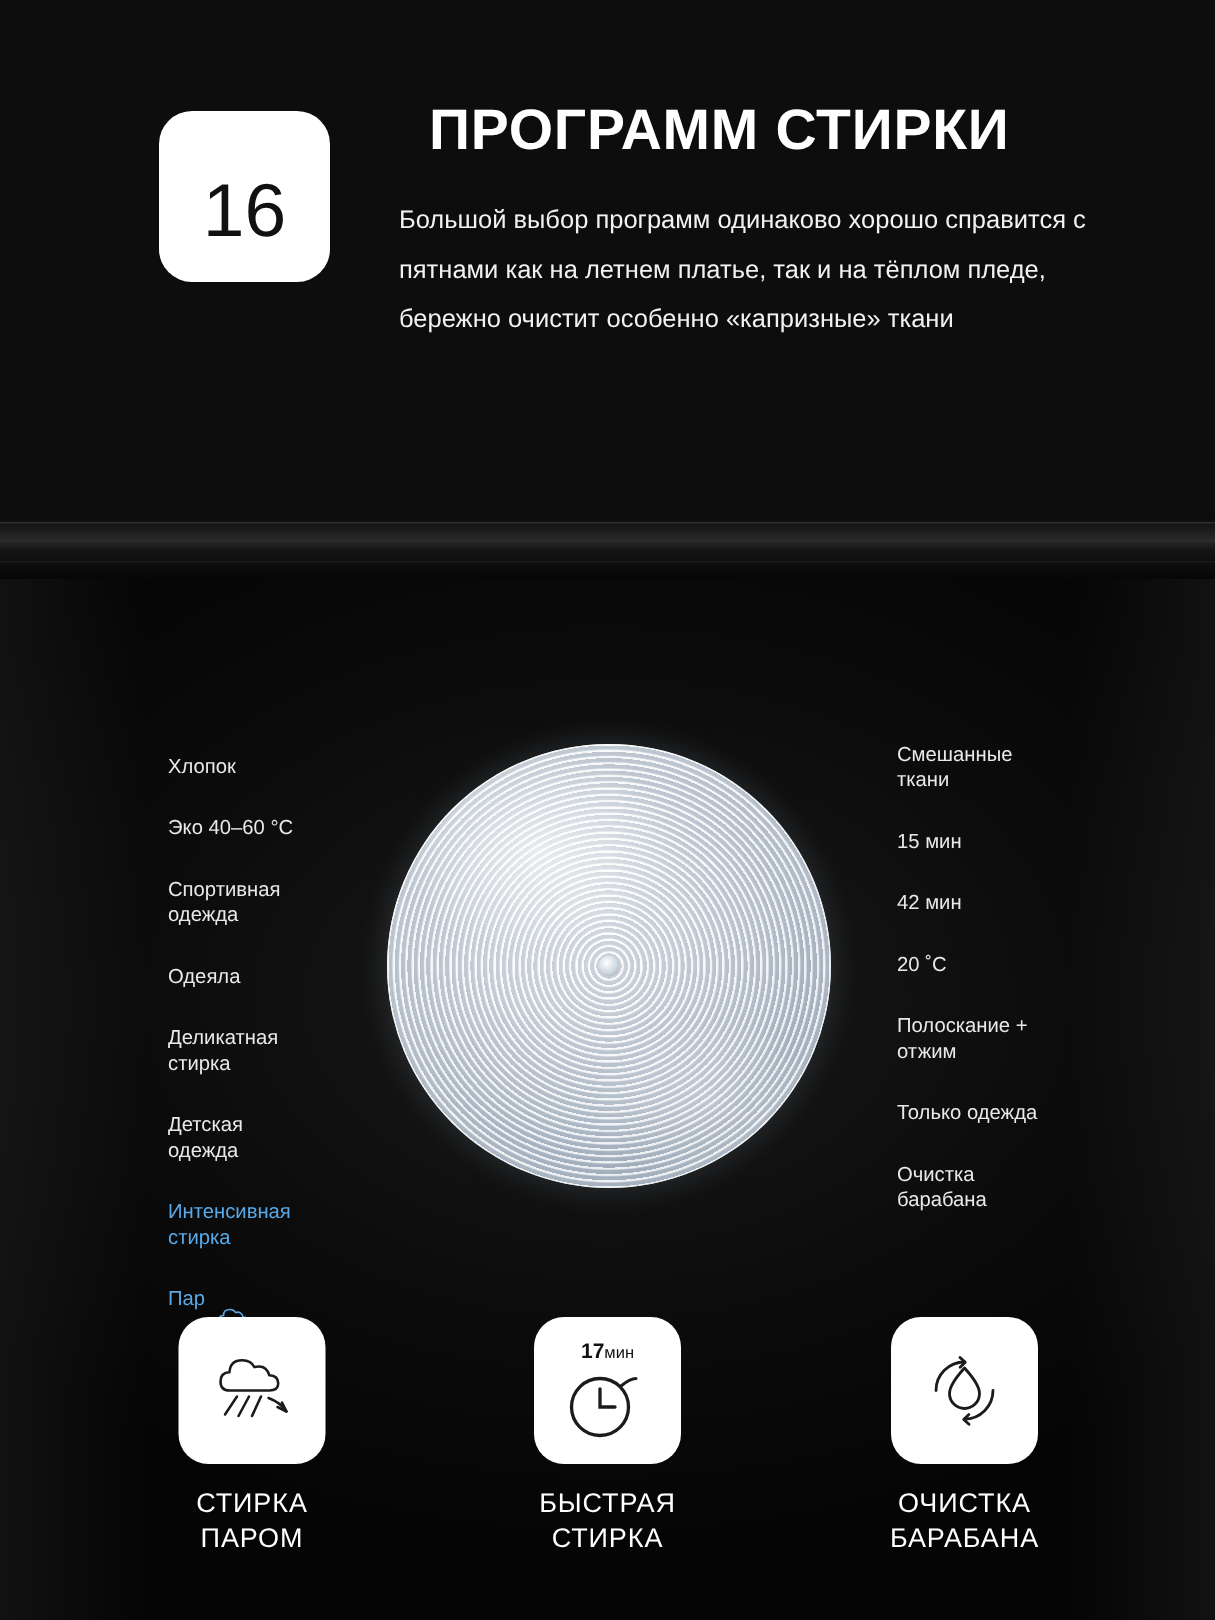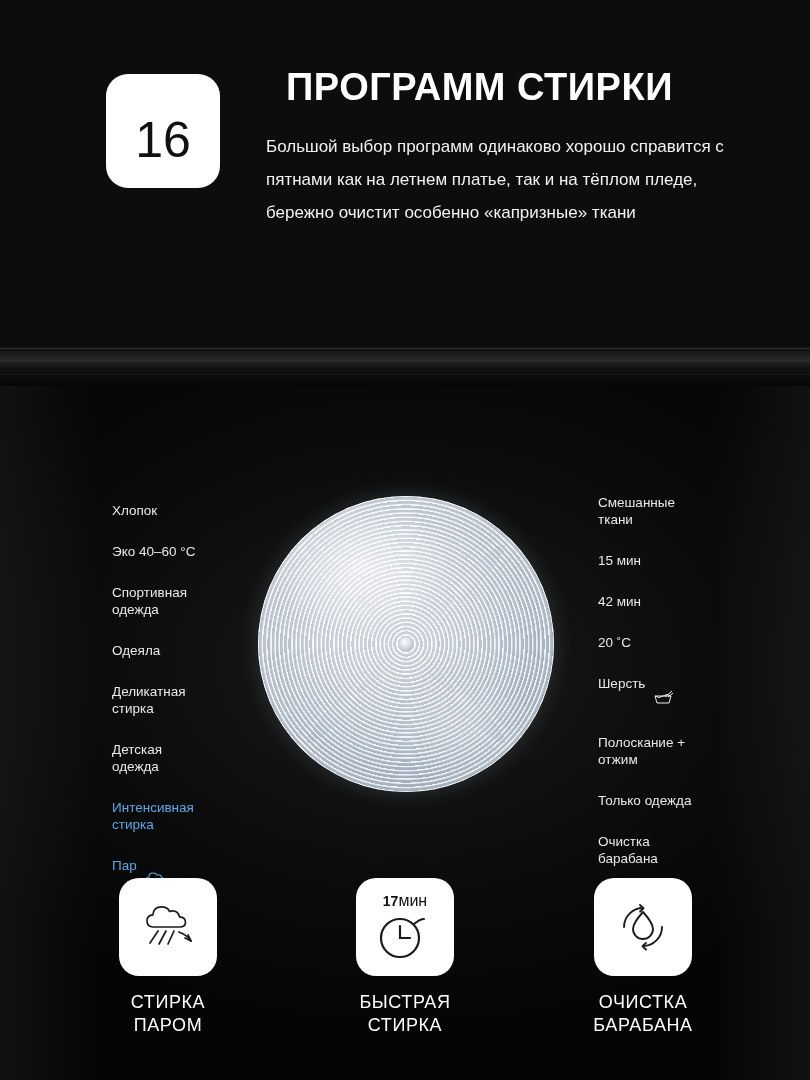--- a/index.html
+++ b/index.html
@@ -216,21 +216,21 @@
   .qw-label {
     position: absolute;
     top: 14px;
     left: 0;
     width: 98px;
     text-align: center;
     color: #111;
     font-size: 14px;
     font-weight: 700;
   }
-  .qw-label .unit { font-size: 16px; font-weight: 400; }
+  .qw-label .unit { font-size: 11px; font-weight: 400; }
   .tile-inner { position: relative; width: 98px; height: 98px; }
 </style>
 </head>
 <body>
 
 <div class="page">
 
   <div class="top-section">
     <div class="badge">
       <span class="badge-num">16</span>
@@ -298,31 +298,20 @@
 ткани</span>
       </div>
       <div class="prog-item">
         <span class="txt">15 мин</span>
       </div>
       <div class="prog-item">
         <span class="txt">42 мин</span>
       </div>
       <div class="prog-item">
         <span class="txt">20 ˚С</span>
-      </div>
-      <div class="prog-item">
-        <span class="txt">Шерсть</span>
-        <span class="mini-icon">
-          <svg width="22" height="16" viewBox="0 0 22 16">
-            <path d="M3 6 L5 13 L17 13 L19 6 Z" fill="none" stroke="#e9e9e9" stroke-width="1"></path>
-            <path d="M3 6 q4 3 8 0 q4 -3 8 0" fill="none" stroke="#e9e9e9" stroke-width="1"></path>
-            <path d="M13 7 L20 1" fill="none" stroke="#e9e9e9" stroke-width="1"></path>
-            <path d="M16 7 L21 3" fill="none" stroke="#e9e9e9" stroke-width="1"></path>
-          </svg>
-        </span>
       </div>
       <div class="prog-item">
         <span class="txt">Полоскание +
 отжим</span>
       </div>
       <div class="prog-item">
         <span class="txt">Только одежда</span>
       </div>
       <div class="prog-item">
         <span class="txt">Очистка

